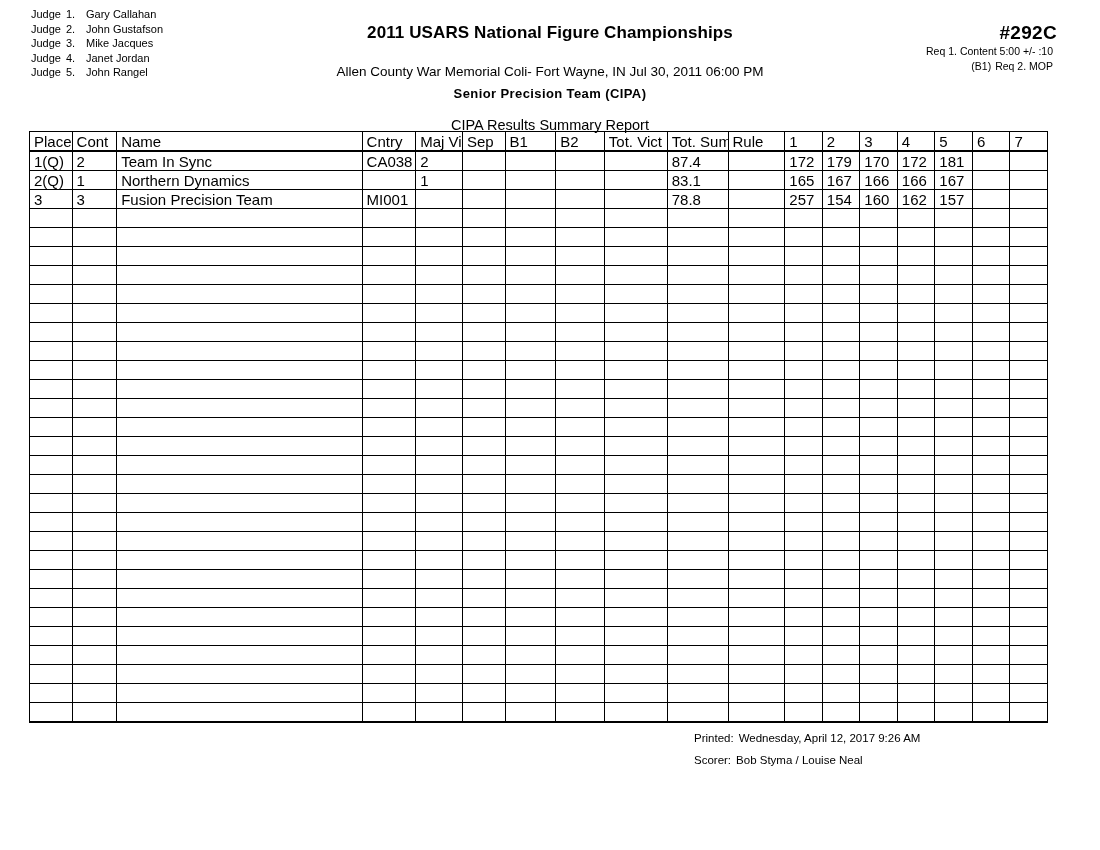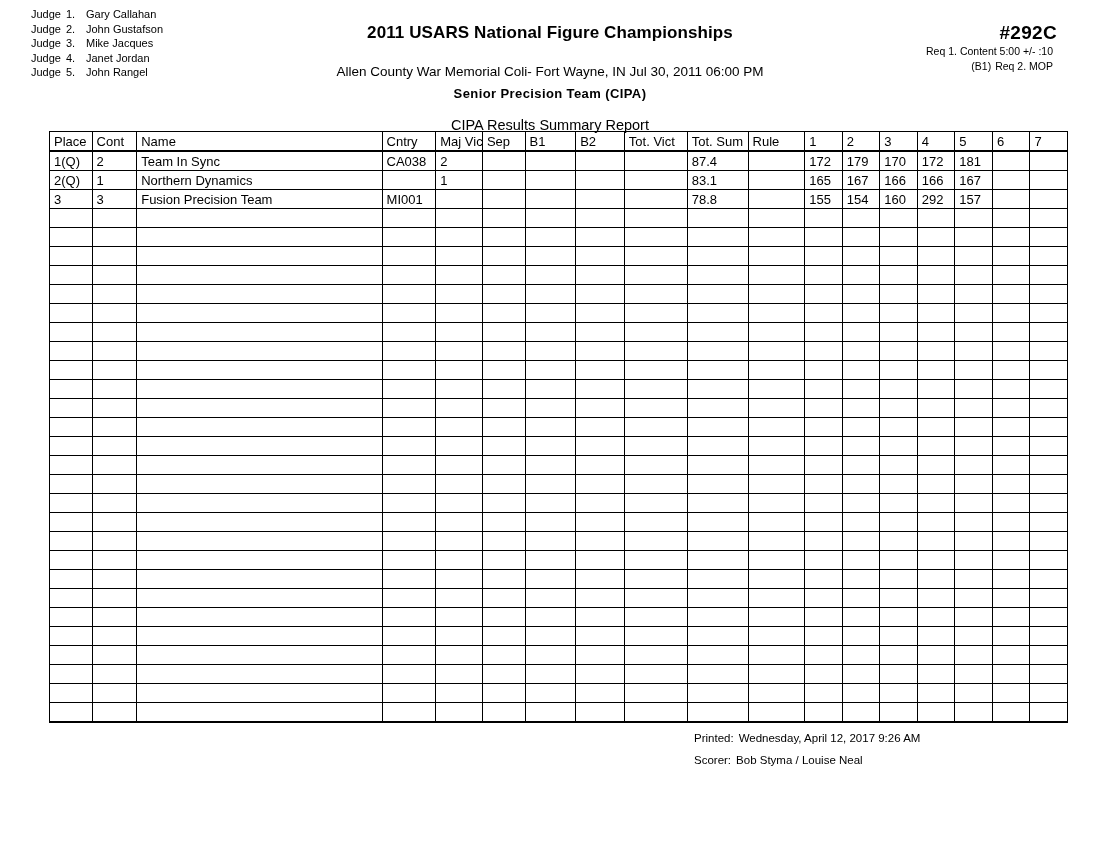--- a/index.html
+++ b/index.html
@@ -87,22 +87,21 @@
   .req-text   { display: inline-block; }
 
   
   #results-table {
     position: absolute;
     left: 29px;
     top: 131px;
     width: 1019px;
     border-collapse: collapse;
     table-layout: fixed;
-    font-size: 13px;
-    margin-left: 20px;
+    font-size: 15px;
   }
   #results-table th,
   #results-table td {
     border: 1px solid #000000;
     height: 18px;
     padding: 0 4px;
     font-weight: normal;
     text-align: left;
     vertical-align: middle;
     overflow: hidden;
@@ -245,24 +244,24 @@
         <td class="c-center">3</td>
         <td>Fusion Precision Team</td>
         <td>MI001</td>
         <td></td>
         <td></td>
         <td></td>
         <td></td>
         <td></td>
         <td>78.8</td>
         <td></td>
-        <td class="c-right">155</td>
+        <td class="c-right">257</td>
         <td class="c-right">154</td>
         <td class="c-right">160</td>
-        <td class="c-right">292</td>
+        <td class="c-right">162</td>
         <td class="c-right">157</td>
         <td class="c-right"></td>
         <td class="c-right"></td>
       </tr>
       <tr>
         <td>&nbsp;</td>
         <td>&nbsp;</td>
         <td>&nbsp;</td>
         <td>&nbsp;</td>
         <td>&nbsp;</td>

